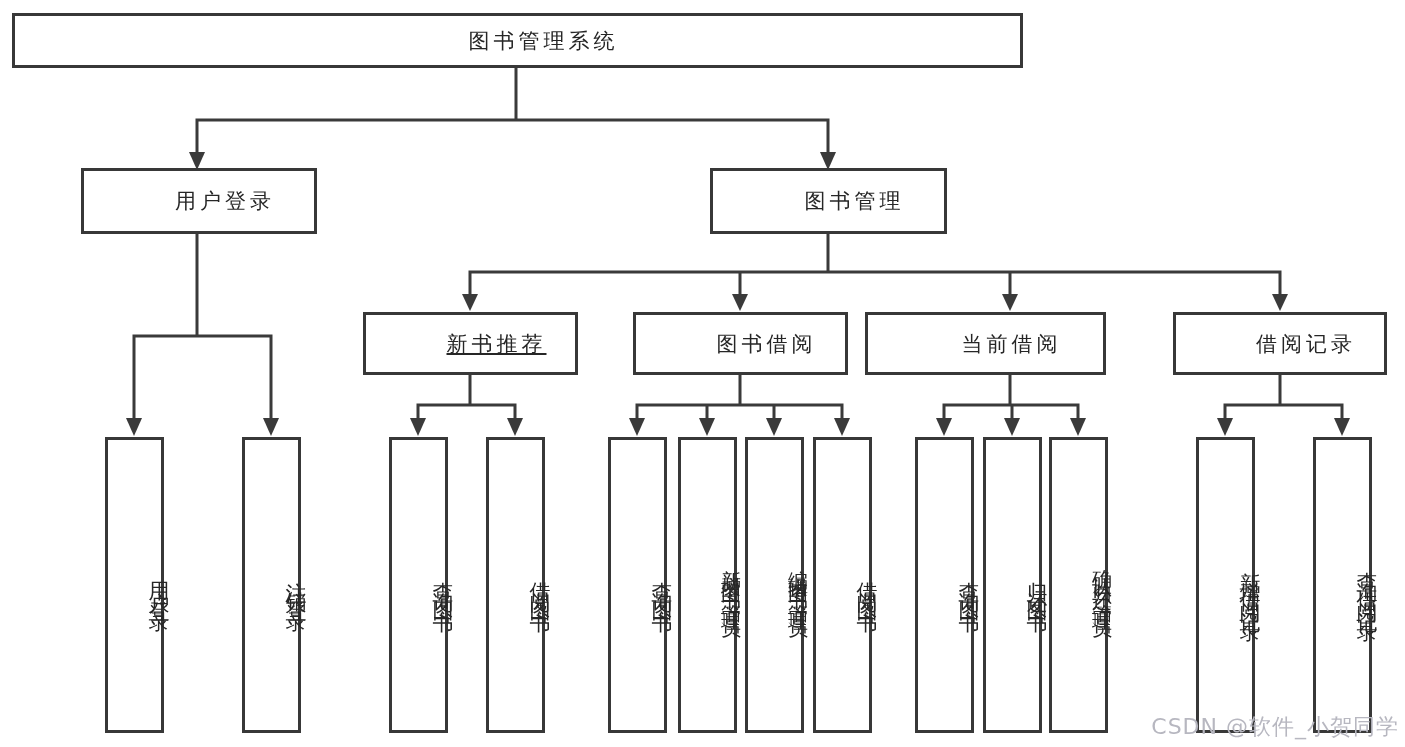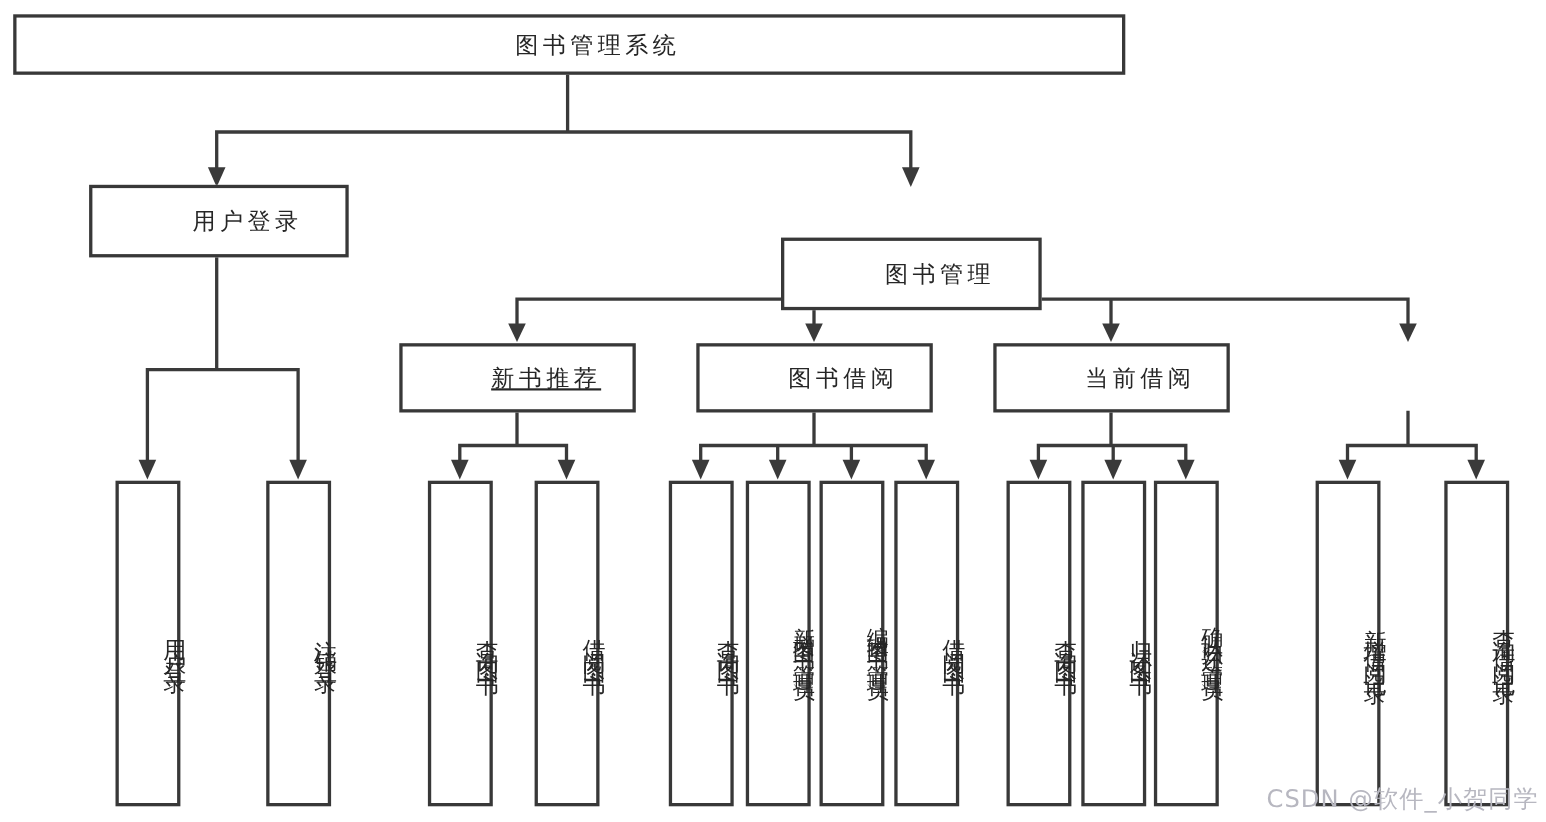--- a/index.html
+++ b/index.html
@@ -122,32 +122,35 @@
     </g>
   </svg>
 
   <div class="box" style="left:12px; top:13px; width:1011px; height:55px;">
     <span class="hlabel">图书管理系统</span>
   </div>
 
   <div class="box" style="left:81px; top:168px; width:236px; height:66px;">
     <span class="hlabel">用户登录</span>
   </div>
-  <div class="box" style="left:710px; top:168px; width:237px; height:66px;margin-top:48px;">
+  <div class="box" style="left:710px; top:168px; width:237px; height:66px;">
     <span class="hlabel">图书管理</span>
   </div>
 
   <div class="box" style="left:363px; top:312px; width:215px; height:63px;text-decoration:underline;">
     <span class="hlabel">新书推荐</span>
   </div>
   <div class="box" style="left:633px; top:312px; width:215px; height:63px;justify-content:center;">
     <span class="hlabel">图书借阅</span>
   </div>
-  <div class="box" style="left:903px; top:312px; width:215px; height:63px;">
+  <div class="box" style="left:865px; top:312px; width:241px; height:63px;">
     <span class="hlabel">当前借阅</span>
+  </div>
+  <div class="box" style="left:1173px; top:312px; width:214px; height:63px;">
+    <span class="hlabel">借阅记录</span>
   </div>
 
   <div class="box vbox" style="left:105px;">
     <span class="vtext">用户登录</span>
   </div>
   <div class="box vbox" style="left:242px;">
     <span class="vtext">注销登录</span>
   </div>
 
   <div class="box vbox" style="left:389px;">

